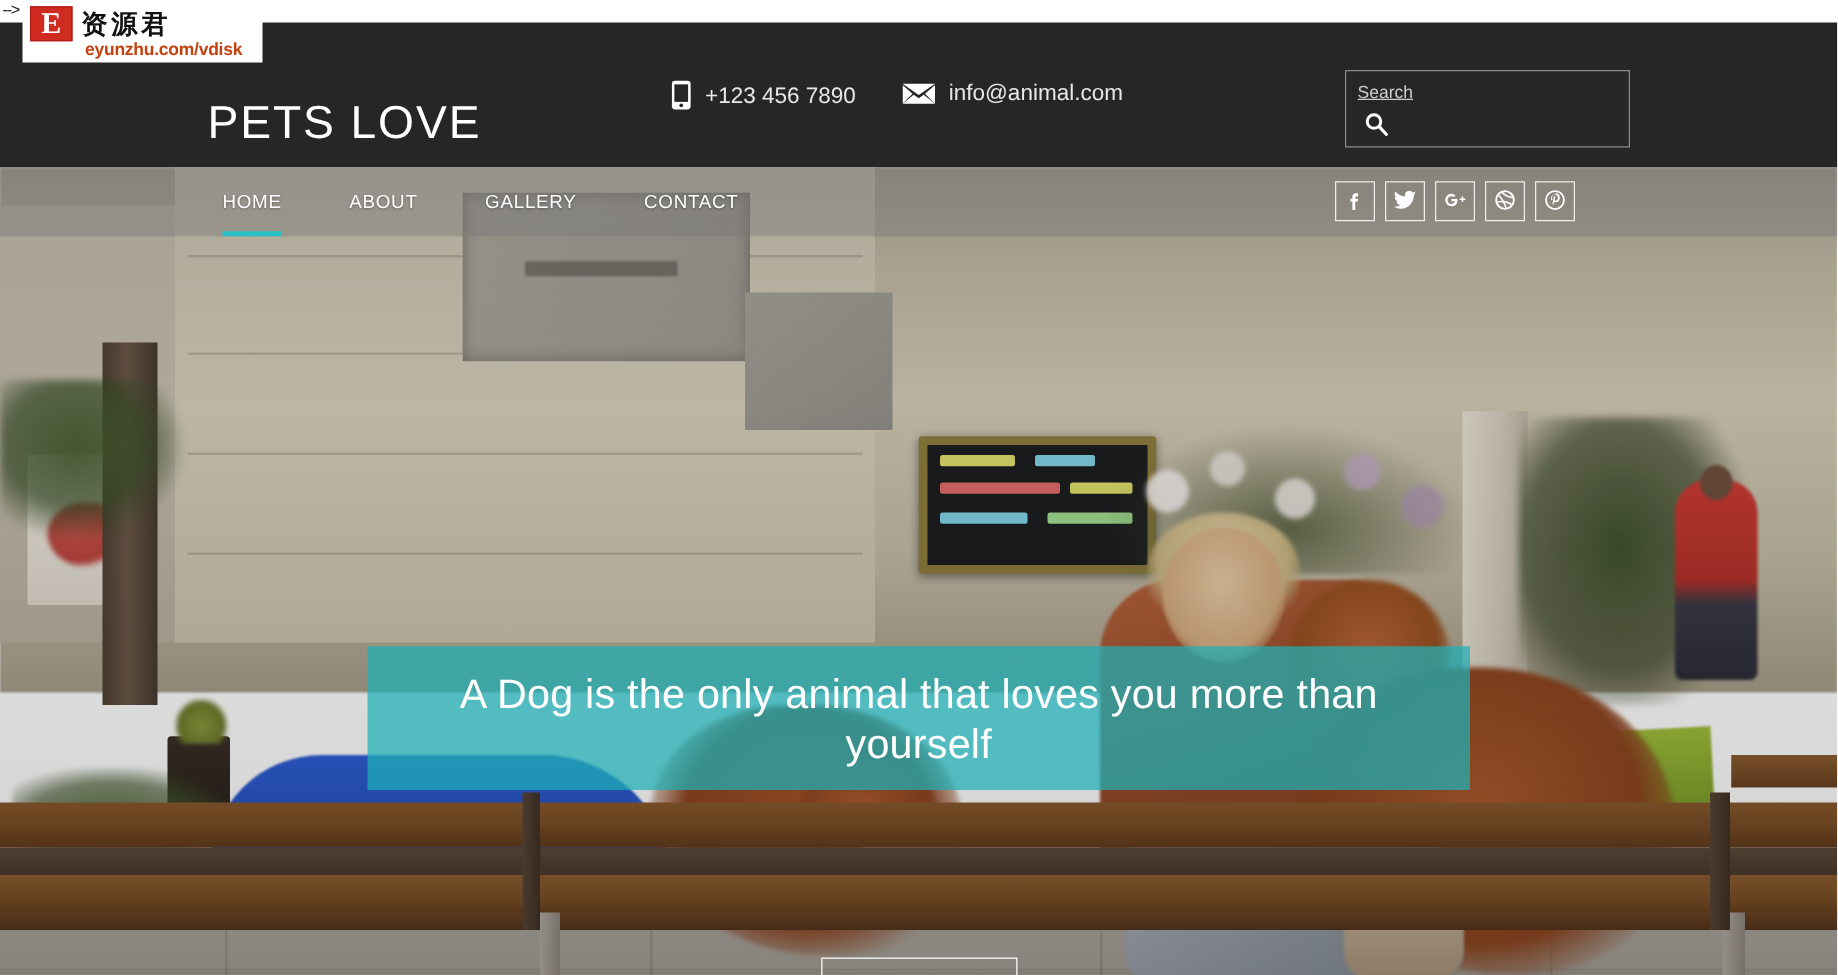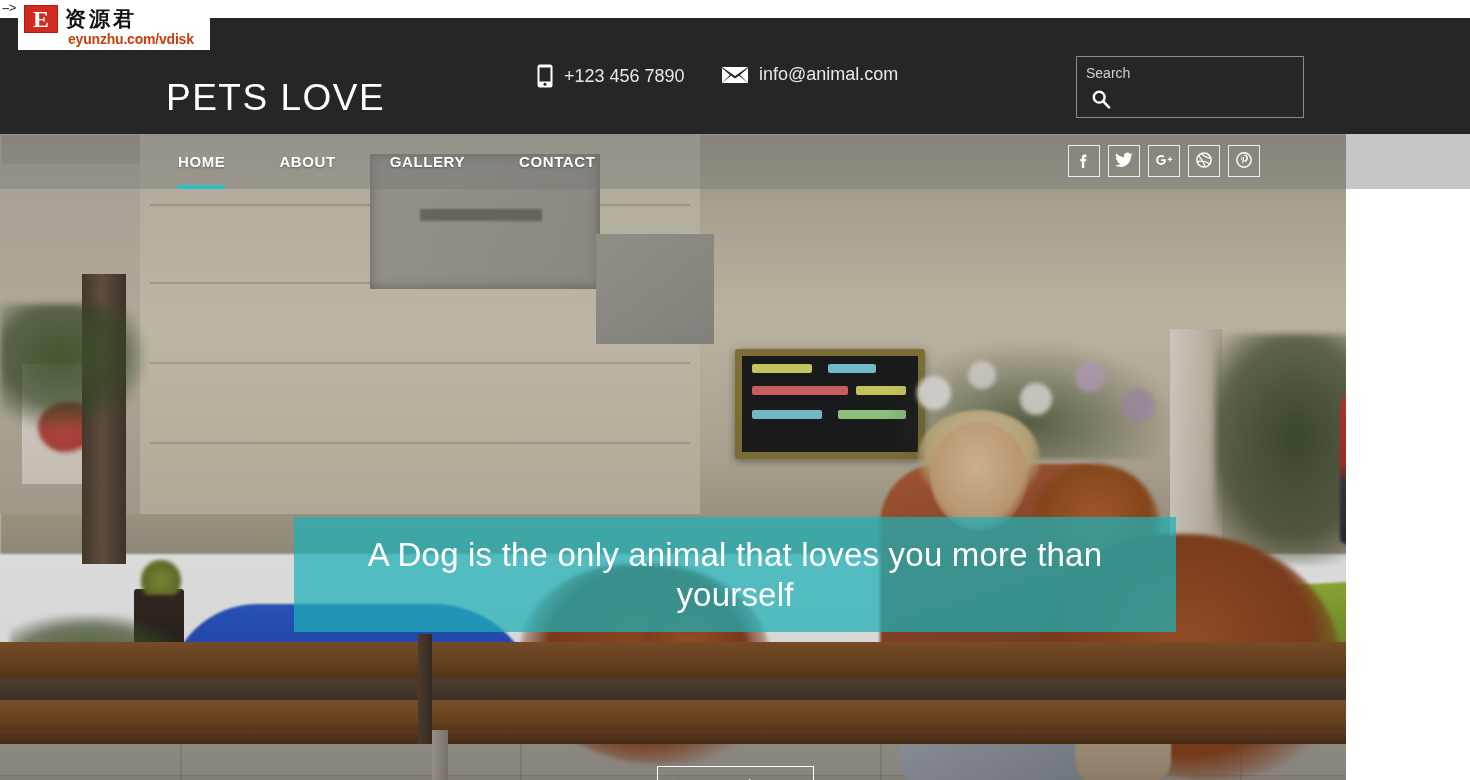--- a/index.html
+++ b/index.html
@@ -81,33 +81,33 @@
   
   #searchbox {
     position:absolute; left:1076px; top:38px;
     width:228px; height:62px;
     border:1px solid #8a8a8a;
     background:transparent;
   }
   #search-input {
     position:absolute; left:9px; top:5px; width:206px; height:22px;
     background:transparent; border:none; outline:none;
-    color:#cfcfcf; font-size:14px; font-family:"Liberation Sans", sans-serif;
+    color:#cfcfcf; font-size:14px; font-family:"Liberation Sans", sans-serif;text-decoration:underline;
   }
   #search-input::placeholder { color:#cfcfcf; opacity:1; }
   #search-btn {
     position:absolute; left:11px; top:30px;
     width:26px; height:26px; background:transparent;
     border:none; cursor:pointer; padding:0;
     display:flex; align-items:center; justify-content:center;
   }
 
   
   #hero {
-    position:absolute; left:0; top:134px; width:1346px; height:646px;
+    position:absolute; left:0; top:134px; width:1470px; height:646px;
     overflow:hidden;
   }
   #hero-photo { position:absolute; inset:0; }
 
   
   .layer { position:absolute; }
 
   #bg-building {
     left:0; top:0; width:1470px; height:420px;
     background:
@@ -318,21 +318,21 @@
     position:absolute; inset:0;
     background:linear-gradient(180deg, rgba(0,0,0,.20) 0%, rgba(0,0,0,.10) 30%, rgba(0,0,0,.18) 100%);
   }
 
   
   #navbar {
     position:absolute; left:0; top:134px; width:1470px; height:55px;
     background:rgba(120,120,120,0.42);
     z-index:20;
   }
-  #nav-links { position:absolute; left:178px; top:0; height:55px; display:flex; align-items:flex-end;font-weight:bold; }
+  #nav-links { position:absolute; left:178px; top:0; height:55px; display:flex; align-items:flex-end; }
   .nav-link {
     position:relative; display:flex; align-items:center; height:55px;
     color:#ffffff; font-size:15px; letter-spacing:.6px;
     text-decoration:none; padding:0 0; margin-right:54px;
     cursor:pointer;
     text-shadow:0 1px 2px rgba(0,0,0,.35);
   }
   .nav-link.active::after {
     content:""; position:absolute; left:0; right:0; bottom:0;
     height:4px; background:#29bfc6;

